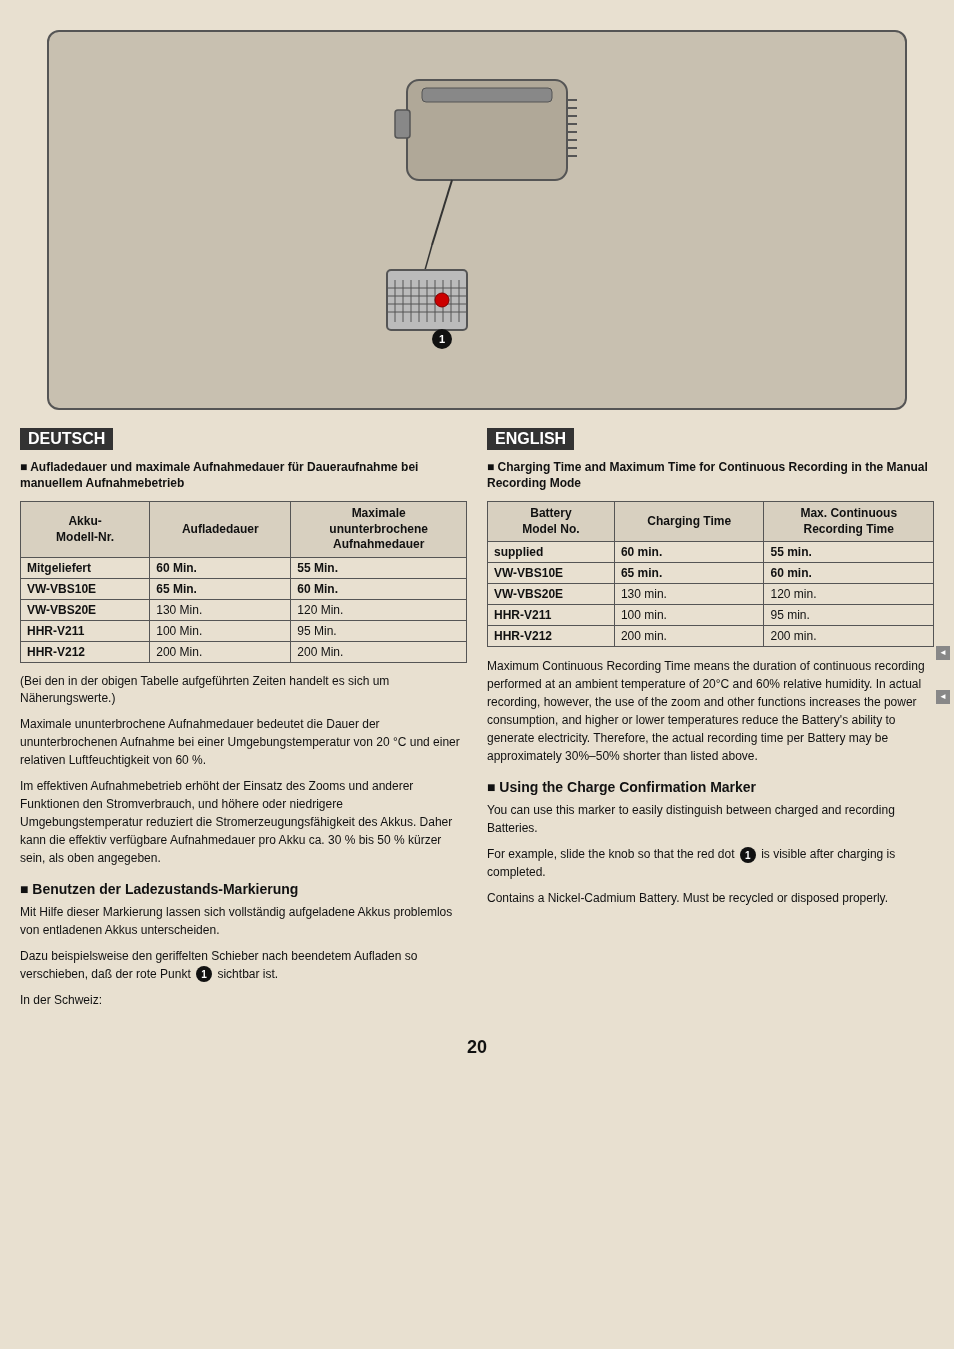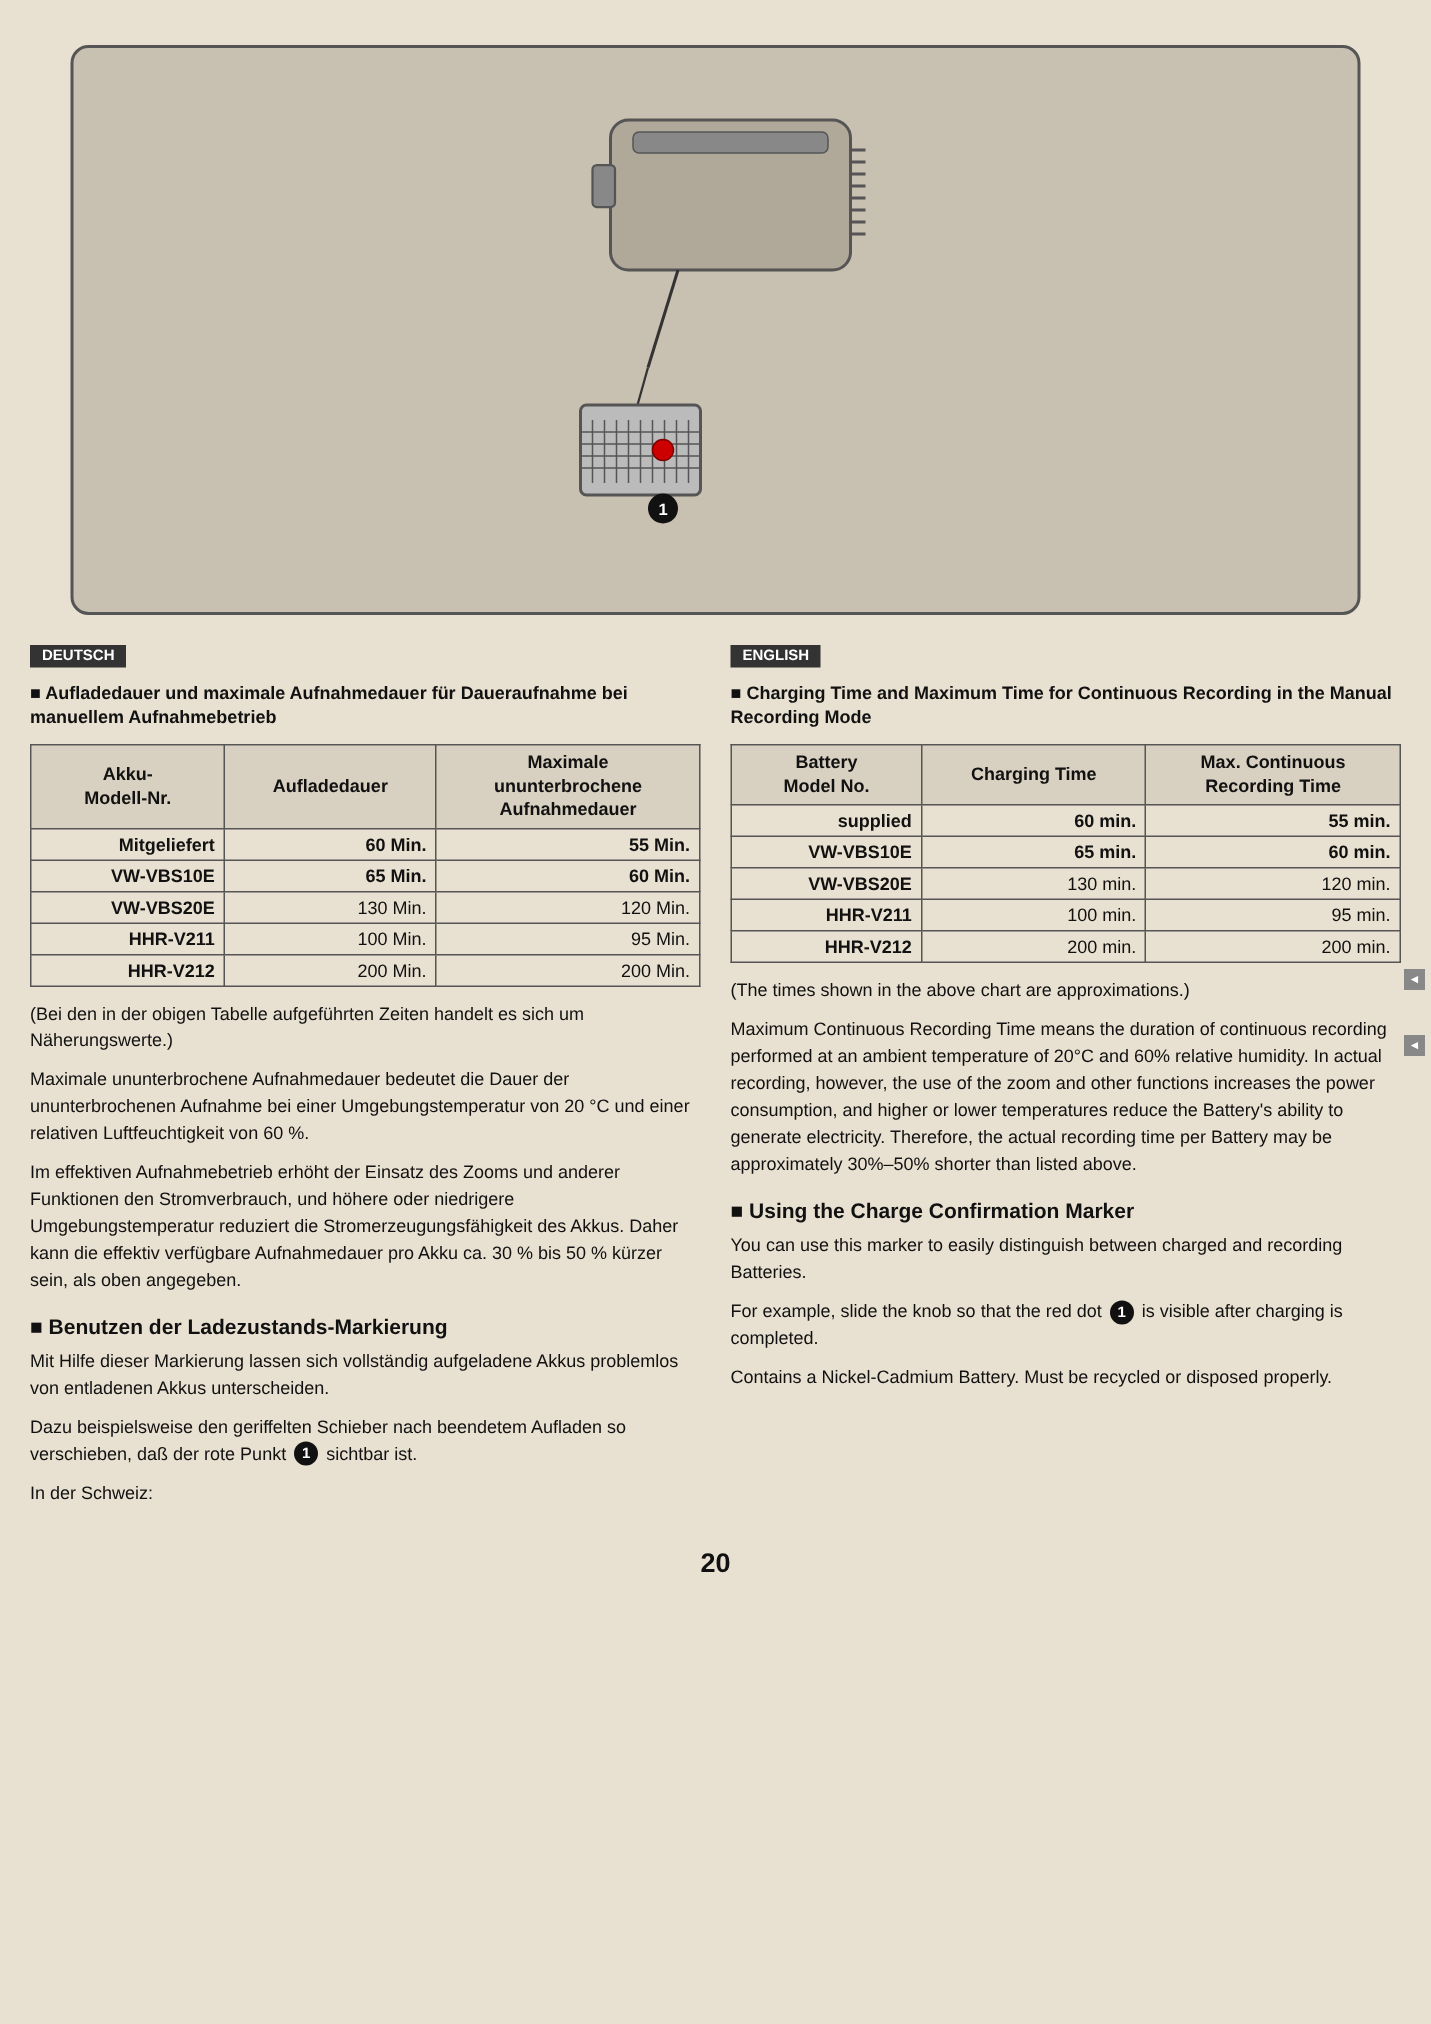--- a/index.html
+++ b/index.html
@@ -46,21 +46,21 @@
     }
     .right-col {
       flex: 1;
       min-width: 0;
     }
 
     
     .lang-header {
       background: #333;
       color: #fff;
-      font-size: 10px;
+      font-size: 16px;
       font-weight: bold;
       padding: 2px 8px;
       display: inline-block;
       margin-bottom: 10px;
     }
 
     
     .section-title {
       font-size: 12px;
       font-weight: bold;
@@ -82,21 +82,21 @@
       border: 1px solid #555;
       background: #d8d0c0;
       padding: 4px 6px;
       text-align: center;
       font-weight: bold;
       line-height: 1.3;
     }
     .data-table td {
       border: 1px solid #555;
       padding: 3px 6px;
-      text-align: right;
+      text-align: left;
     }
     .data-table tr:first-child th,
     .data-table tr:nth-child(2) td {
       font-weight: bold;
     }
     .bold-row td {
       font-weight: bold;
     }
 
     .note-text {
@@ -304,21 +304,20 @@
             <td>95 min.</td>
           </tr>
           <tr>
             <td><strong>HHR-V212</strong></td>
             <td>200 min.</td>
             <td>200 min.</td>
           </tr>
         </tbody>
       </table>
 
-      <p class="note-text">(The times shown in the above chart are approximations.)</p>
       <p class="body-text">Maximum Continuous Recording Time means the duration of continuous recording performed at an ambient temperature of 20°C and 60% relative humidity. In actual recording, however, the use of the zoom and other functions increases the power consumption, and higher or lower temperatures reduce the Battery's ability to generate electricity. Therefore, the actual recording time per Battery may be approximately 30%–50% shorter than listed above.</p>
 
       <div class="subsection-title">Using the Charge Confirmation Marker</div>
       <p class="body-text">You can use this marker to easily distinguish between charged and recording Batteries.</p>
       <p class="body-text">
         <span>For example, slide the knob so that the red dot</span>
         <span class="circle-num">1</span>
         <span>is visible after charging is completed.</span>
       </p>
       <p class="body-text">Contains a Nickel-Cadmium Battery. Must be recycled or disposed properly.</p>

